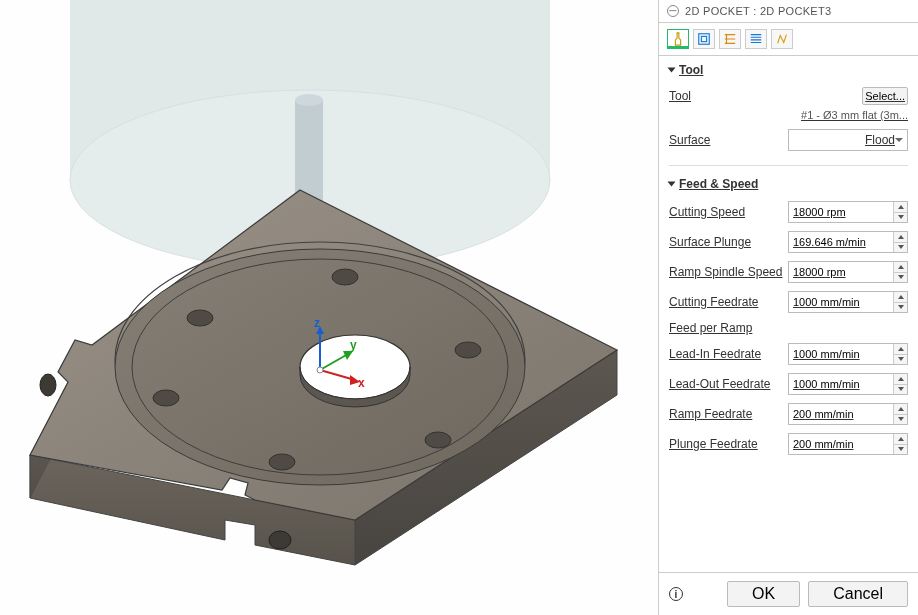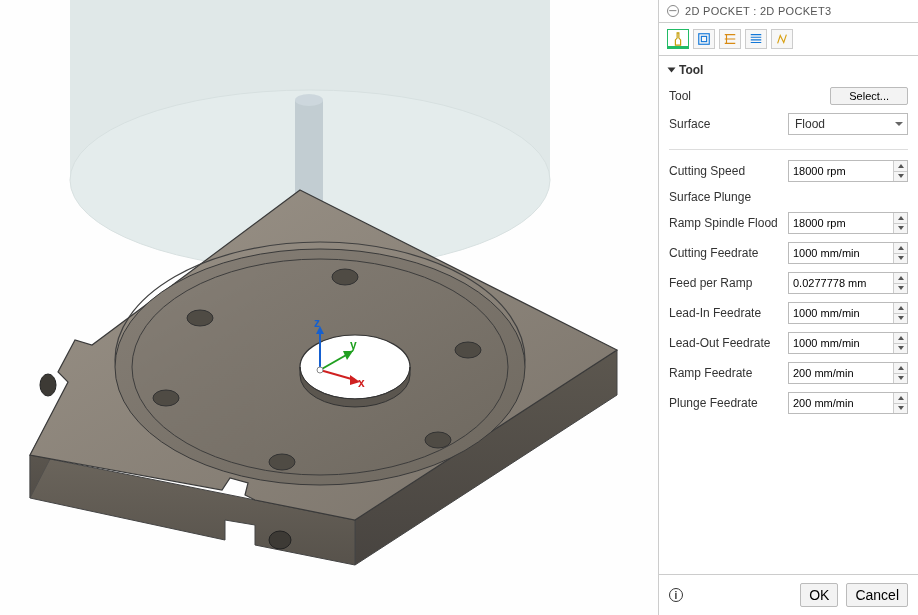--- a/index.html
+++ b/index.html
@@ -6,31 +6,31 @@
   html, body { width: 918px; height: 615px; font-family: Arial, sans-serif; font-size: 12px; color: #333; background: #fff; overflow: hidden; }
   .app { display: flex; width: 918px; height: 615px; }
   .viewport { flex: 1; position: relative; background: #fefefe; }
   .panel { width: 260px; border-left: 1px solid #ccc; display: flex; flex-direction: column; background: #fff; }
   .panel-header { display: flex; align-items: center; gap: 6px; padding: 5px 8px; border-bottom: 1px solid #ccc; font-size: 11px; letter-spacing: .3px; color: #555; }
   .panel-header .dot { width: 12px; height: 12px; border: 1px solid #888; border-radius: 50%; display: inline-flex; align-items: center; justify-content: center; font-size: 10px; line-height: 1; }
   .tabs { display: flex; gap: 4px; padding: 6px 8px; border-bottom: 1px solid #ccc; }
   .tab { width: 22px; height: 20px; border: 1px solid #ccc; background: #f7f7f7; display: flex; align-items: center; justify-content: center; cursor: pointer; }
   .tab.active { border-color: #2b6; background: #fff; box-shadow: inset 0 -2px 0 #2b6; }
   .tab svg { width: 14px; height: 14px; }
-  .panel-body { flex: 1; overflow-y: auto; padding: 0 0 6px 0; }
+  .panel-body { flex: 1; overflow-y: auto; padding: 0 0 6px 0; text-decoration: underline; }
   .section-header { display: flex; align-items: center; gap: 5px; padding: 7px 10px 4px 10px; font-weight: bold; font-size: 12px; cursor: pointer; }
   .section-header .tri { width: 0; height: 0; border-left: 5px solid #333; border-top: 4px solid transparent; border-bottom: 4px solid transparent; transform: rotate(90deg); }
   .section-body { padding: 2px 0 6px 0; }
   .row { display: flex; align-items: center; justify-content: space-between; padding: 4px 10px; }
   .row .label { font-size: 12px; color: #333; }
   .row .control { width: 120px; display: flex; align-items: stretch; }
   .divider { border-top: 1px solid #ddd; margin: 4px 10px; }
-  .btn { border: 1px solid #bbb; background: #f3f3f3; padding: 3px 8px; font-size: 14px; cursor: pointer; border-radius: 2px; }
-  .btn.small { padding: 2px 18px; font-size: 11px; }
-  .select { width: 100%; height: 22px; border: 1px solid #bbb; background: #fff; display: flex; align-items: center; justify-content: space-between; padding: 0 4px 0 6px; font-size: 12px; cursor: pointer; }
+  .btn { border: 1px solid #bbb; background: #f3f3f3; padding: 3px 24px; font-size: 16px; cursor: pointer; border-radius: 2px; }
+  .btn.small { padding: 2px 2px; font-size: 11px; }
+  .select { width: 100%; height: 22px; border: 1px solid #bbb; background: #fff; display: flex; align-items: center; justify-content: flex-end; padding: 0 4px 0 6px; font-size: 12px; cursor: pointer; }
   .select .caret { width: 0; height: 0; border-left: 4px solid transparent; border-right: 4px solid transparent; border-top: 4px solid #666; }
   .numfield { flex: 1; display: flex; align-items: stretch; border: 1px solid #bbb; height: 22px; background: #fff; }
   .numfield input { flex: 1; border: none; outline: none; padding: 0 4px; font-size: 11px; width: 100%; }
   .spinner { width: 14px; display: flex; flex-direction: column; border-left: 1px solid #ccc; }
   .spinner .sbtn { flex: 1; display: flex; align-items: center; justify-content: center; cursor: pointer; background: #f5f5f5; }
   .spinner .sbtn:first-child { border-bottom: 1px solid #ccc; }
   .spinner .up { width: 0; height: 0; border-left: 3px solid transparent; border-right: 3px solid transparent; border-bottom: 4px solid #555; }
   .spinner .down { width: 0; height: 0; border-left: 3px solid transparent; border-right: 3px solid transparent; border-top: 4px solid #555; }
   .footer { border-top: 1px solid #ccc; padding: 8px 10px; display: flex; align-items: center; justify-content: flex-end; gap: 8px; }
   .footer .info { margin-right: auto; width: 14px; height: 14px; border: 1.5px solid #333; border-radius: 50%; display: flex; align-items: center; justify-content: center; font-size: 10px; font-weight: bold; cursor: pointer; }
@@ -175,55 +175,75 @@
         <span class="tri"></span>
         <span>Tool</span>
       </div>
       <div class="section-body">
         <div class="row">
           <span class="label">Tool</span>
           <div class="control" style="width:auto">
             <button class="btn small">Select...</button>
           </div>
         </div>
+        <div class="row" style="justify-content:flex-end;padding-top:0">
+          <span style="font-size:11px;color:#555">#1 - Ø3 mm flat (3m...</span>
+        </div>
         <div class="row">
           <span class="label">Surface</span>
           <div class="control">
             <div class="select">
               <span>Flood</span>
               <span class="caret"></span>
             </div>
           </div>
         </div>
       </div>
 
       <div class="divider"></div>
 
+      <div class="section-header">
+        <span class="tri"></span>
+        <span>Feed &amp; Speed</span>
+      </div>
       <div class="section-body" id="feed-rows">
           <div class="row">
             <span class="label">Cutting Speed</span>
             <div class="control">
               <div class="numfield">
                 <input type="text" value="18000 rpm" style="">
                 <div class="spinner">
                   <div class="sbtn">
                     <span class="up"></span>
                   </div>
                   <div class="sbtn">
                     <span class="down"></span>
                   </div>
                 </div>
               </div>
             </div>
           </div>
           <div class="row">
             <span class="label">Surface Plunge</span>
-          </div>
-          <div class="row">
-            <span class="label">Ramp Spindle Flood</span>
+            <div class="control">
+              <div class="numfield">
+                <input type="text" value="169.646 m/min" style="">
+                <div class="spinner">
+                  <div class="sbtn">
+                    <span class="up"></span>
+                  </div>
+                  <div class="sbtn">
+                    <span class="down"></span>
+                  </div>
+                </div>
+              </div>
+            </div>
+          </div>
+          <div class="row">
+            <span class="label">Ramp Spindle Speed</span>
             <div class="control">
               <div class="numfield">
                 <input type="text" value="18000 rpm" style="">
                 <div class="spinner">
                   <div class="sbtn">
                     <span class="up"></span>
                   </div>
                   <div class="sbtn">
                     <span class="down"></span>
                   </div>
@@ -242,33 +262,20 @@
                   </div>
                   <div class="sbtn">
                     <span class="down"></span>
                   </div>
                 </div>
               </div>
             </div>
           </div>
           <div class="row">
             <span class="label">Feed per Ramp</span>
-            <div class="control">
-              <div class="numfield">
-                <input type="text" value="0.0277778 mm" style="">
-                <div class="spinner">
-                  <div class="sbtn">
-                    <span class="up"></span>
-                  </div>
-                  <div class="sbtn">
-                    <span class="down"></span>
-                  </div>
-                </div>
-              </div>
-            </div>
           </div>
           <div class="row">
             <span class="label">Lead-In Feedrate</span>
             <div class="control">
               <div class="numfield">
                 <input type="text" value="1000 mm/min" style="">
                 <div class="spinner">
                   <div class="sbtn">
                     <span class="up"></span>
                   </div>

